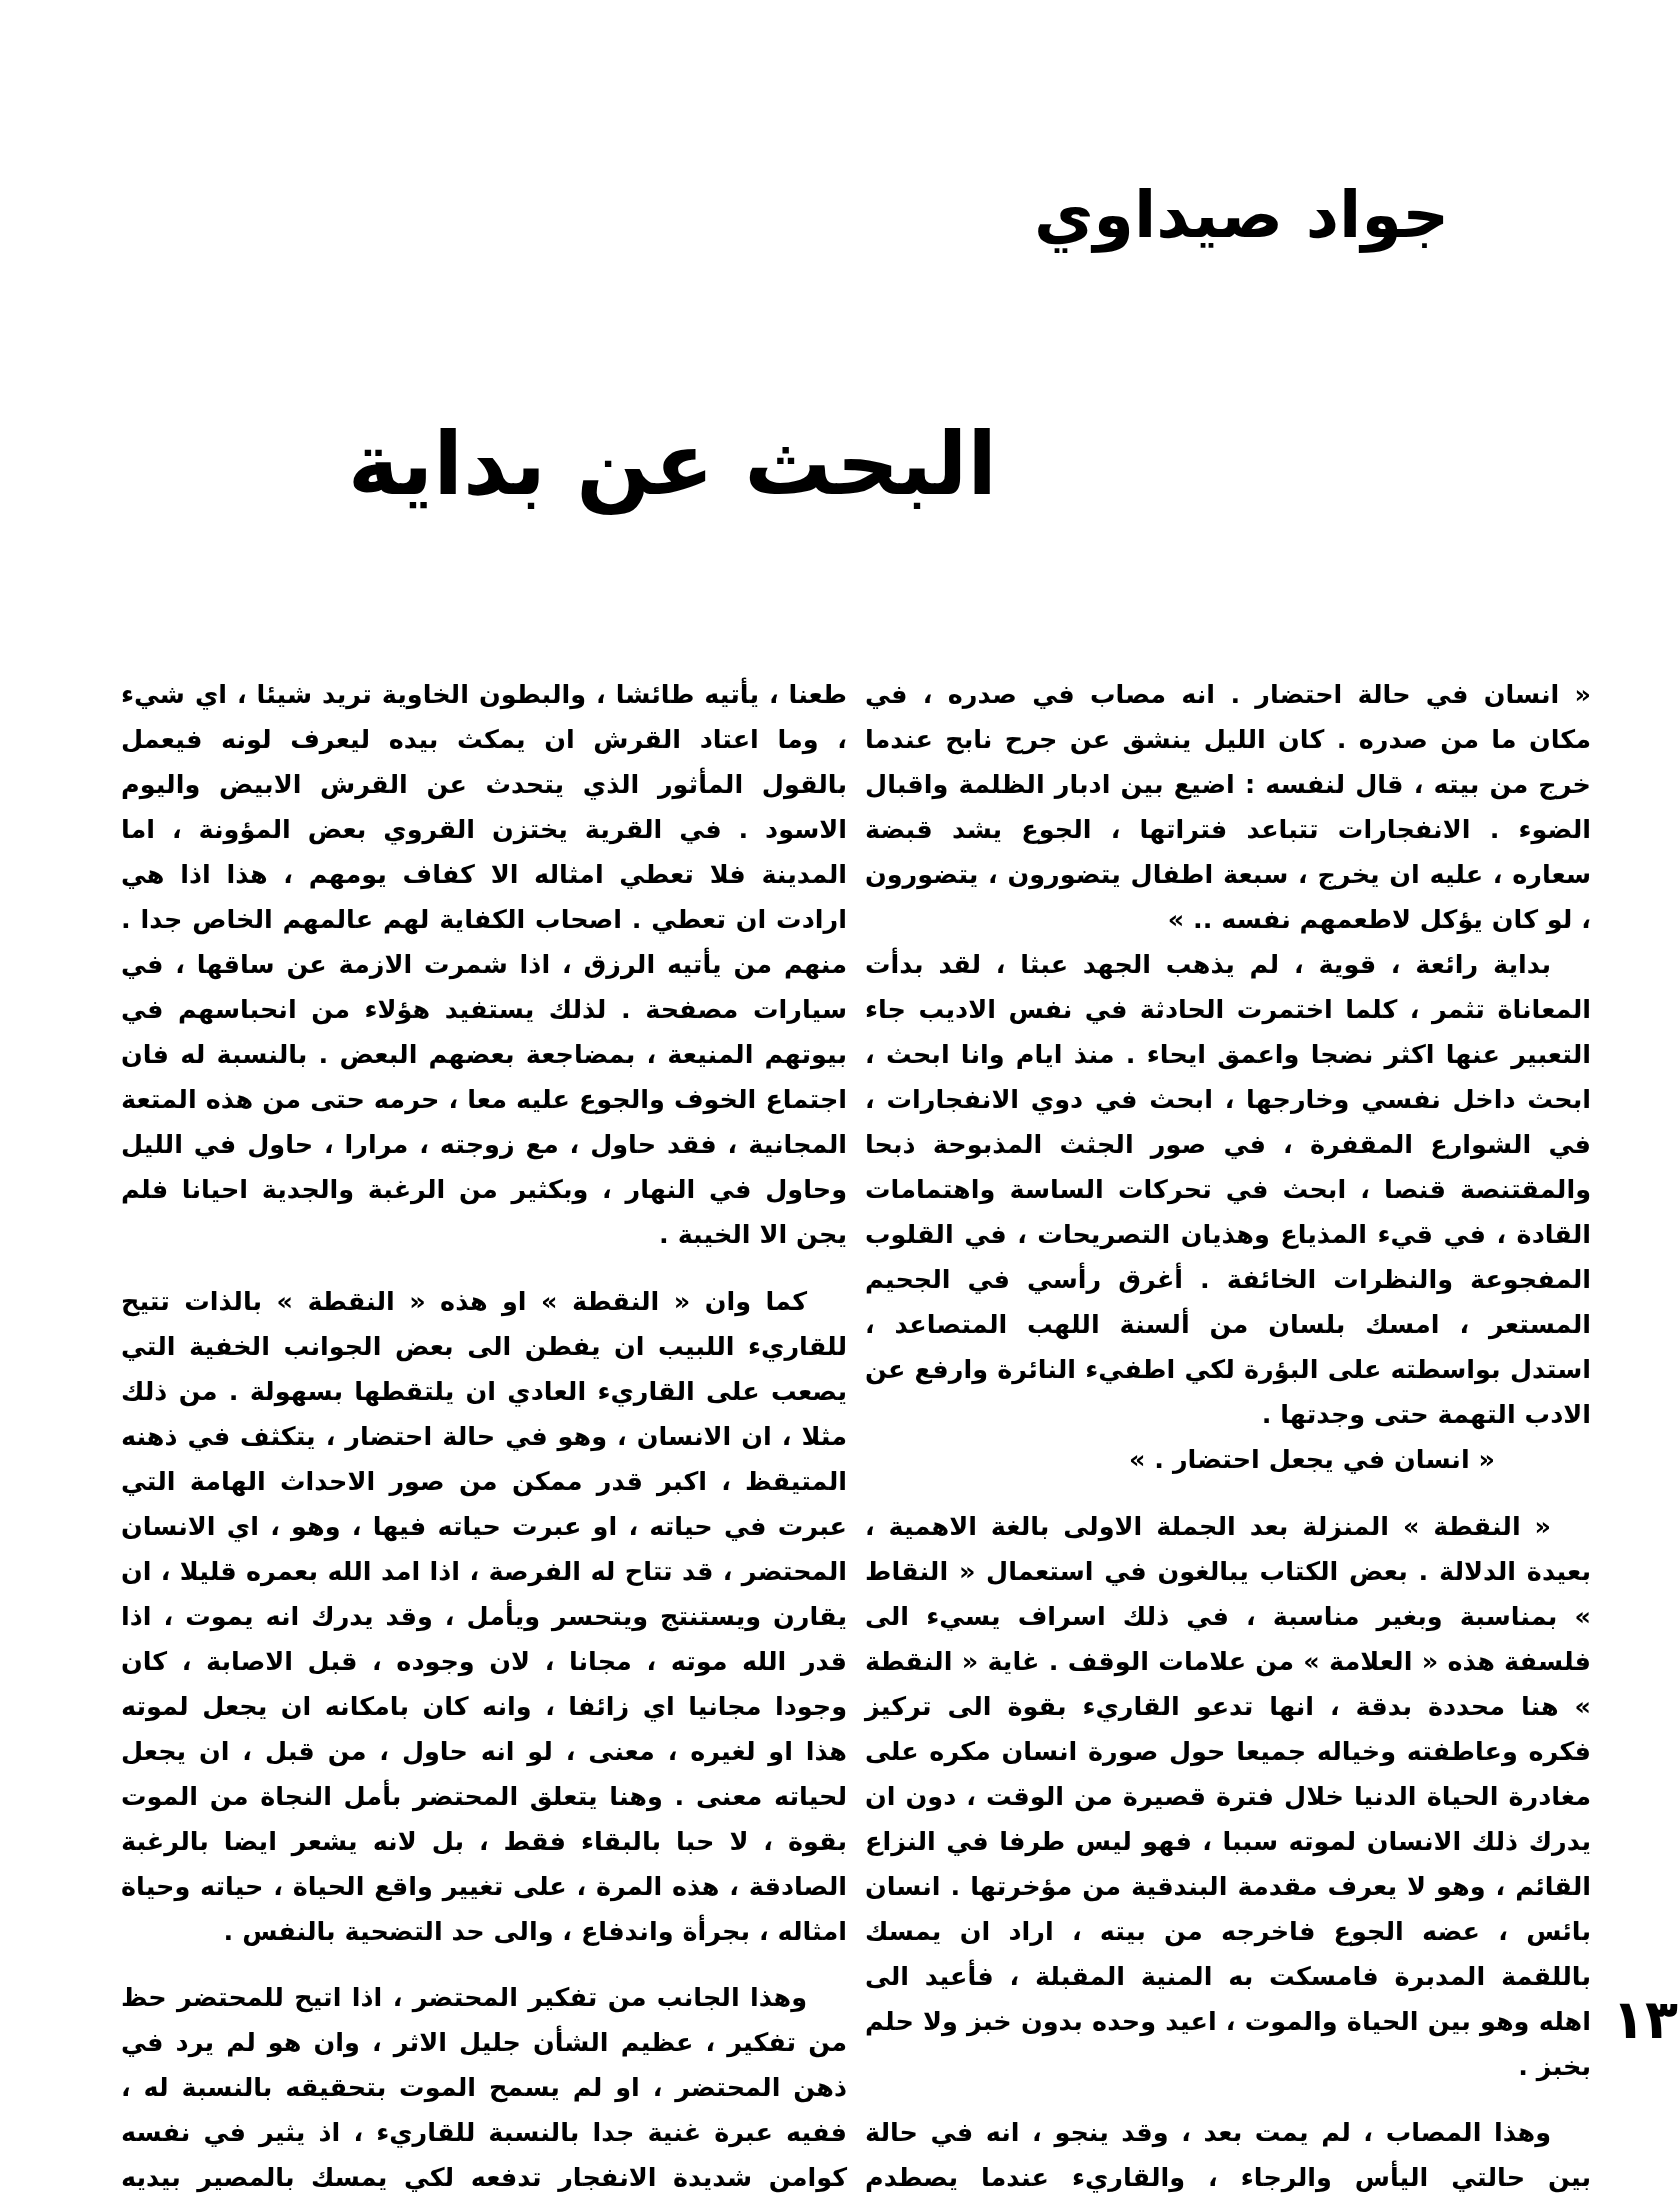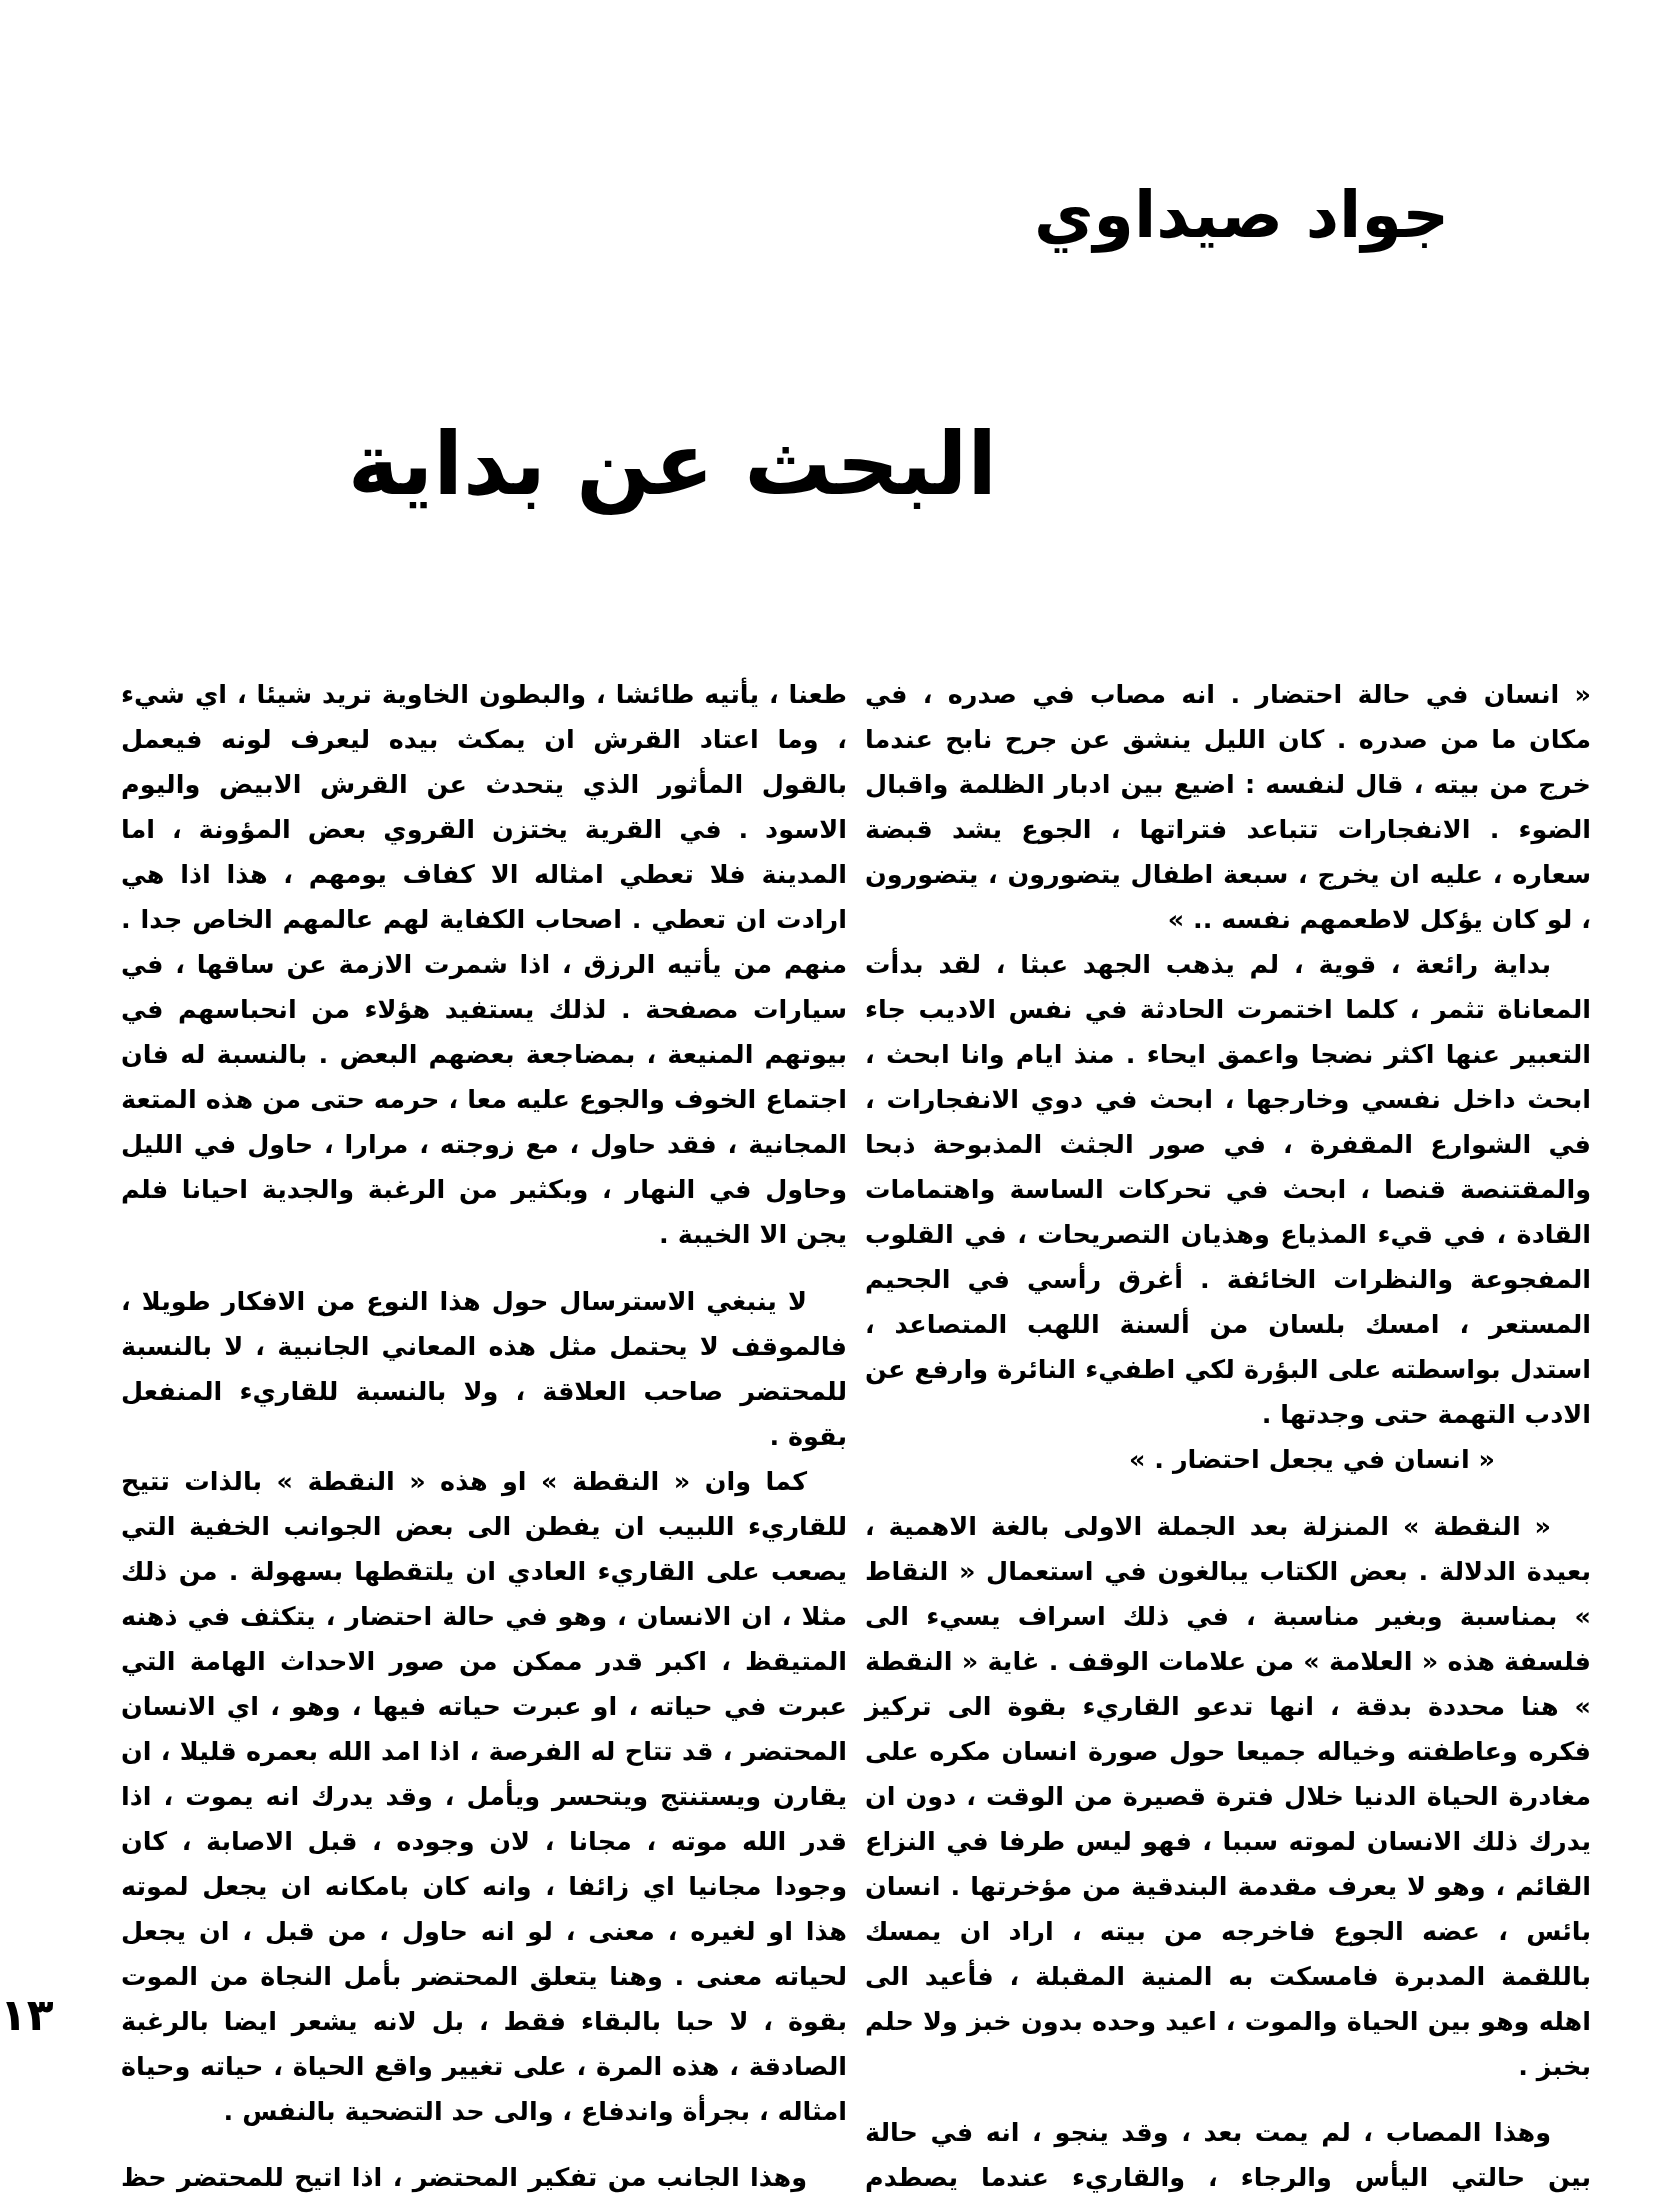--- a/index.html
+++ b/index.html
@@ -20,39 +20,38 @@
     direction: rtl; text-align: justify; text-align-last: right;
     font-size: 25.5px; font-weight: bold; line-height: 45px;
   }
   .col-right { right: 87px; }
   .col-left  { left: 121px; }
   .para { margin: 0 0 21.5px 0; }
   .para.indent { text-indent: 40px; }
   .para.tight { margin-bottom: 0; }
   .quote-close { text-align: center !important; text-align-last: center !important; padding-left: 168px; }
   .page-number {
-    position: absolute; top: 1993px; left: 0; width: 1678px; text-align: left;
-    font-size: 44px; font-weight: bold; line-height: 1;
+    position: absolute; top: 1993px; left: 0; width: 1678px; text-align: right;
+    font-size: 54px; font-weight: bold; line-height: 1;
   }
 </style>
 </head>
 <body>
 
 <div class="author">جواد صيداوي</div>
 <div class="title">البحث عن بداية</div>
 
 <div class="column col-right">
   <p class="para tight">« انسان في حالة احتضار . انه مصاب في صدره ، في مكان ما من صدره . كان الليل ينشق عن جرح نابح عندما خرج من بيته ، قال لنفسه : اضيع بين ادبار الظلمة واقبال الضوء . الانفجارات تتباعد فتراتها ، الجوع يشد قبضة سعاره ، عليه ان يخرج ، سبعة اطفال يتضورون ، يتضورون ، لو كان يؤكل لاطعمهم نفسه .. »</p>
   <p class="para tight indent">بداية رائعة ، قوية ، لم يذهب الجهد عبثا ، لقد بدأت المعاناة تثمر ، كلما اختمرت الحادثة في نفس الاديب جاء التعبير عنها اكثر نضجا واعمق ايحاء . منذ ايام وانا ابحث ، ابحث داخل نفسي وخارجها ، ابحث في دوي الانفجارات ، في الشوارع المقفرة ، في صور الجثث المذبوحة ذبحا والمقتنصة قنصا ، ابحث في تحركات الساسة واهتمامات القادة ، في قيء المذياع وهذيان التصريحات ، في القلوب المفجوعة والنظرات الخائفة . أغرق رأسي في الجحيم المستعر ، امسك بلسان من ألسنة اللهب المتصاعد ، استدل بواسطته على البؤرة لكي اطفيء النائرة وارفع عن الادب التهمة حتى وجدتها .</p>
   <p class="para quote-close">« انسان في يجعل احتضار . »</p>
   <p class="para indent">« النقطة » المنزلة بعد الجملة الاولى بالغة الاهمية ، بعيدة الدلالة . بعض الكتاب يبالغون في استعمال « النقاط » بمناسبة وبغير مناسبة ، في ذلك اسراف يسيء الى فلسفة هذه « العلامة » من علامات الوقف . غاية « النقطة » هنا محددة بدقة ، انها تدعو القاريء بقوة الى تركيز فكره وعاطفته وخياله جميعا حول صورة انسان مكره على مغادرة الحياة الدنيا خلال فترة قصيرة من الوقت ، دون ان يدرك ذلك الانسان لموته سببا ، فهو ليس طرفا في النزاع القائم ، وهو لا يعرف مقدمة البندقية من مؤخرتها . انسان بائس ، عضه الجوع فاخرجه من بيته ، اراد ان يمسك باللقمة المدبرة فامسكت به المنية المقبلة ، فأعيد الى اهله وهو بين الحياة والموت ، اعيد وحده بدون خبز ولا حلم بخبز .</p>
   <p class="para indent">وهذا المصاب ، لم يمت بعد ، وقد ينجو ، انه في حالة بين حالتي اليأس والرجاء ، والقاريء عندما يصطدم بالنقطة سيتوقف حتما ، يحاول ان يغوص في نفس المحتضر : الخطر الناتج عن الاصابة لم يقض على امله بالبقاء حيا ، انه يتنفس ، بصعوبة ، ولكنه يتنفس على كل حال ، وهذا امر هام جدا بالنسبة للحياة والموت ، وهو على قدر كاف من الوعي يساعده على تذكر ما حدث له ، عندما دفعته الحاجة الى مغادرة البيت في صباح هذا اليوم ، فقد طال انقطاعه عن العمل بدافع الخوف من الموت ، يأتيه قنصا ، يأتيه</p>
 </div>
 
 <div class="column col-left">
   <p class="para">طعنا ، يأتيه طائشا ، والبطون الخاوية تريد شيئا ، اي شيء ، وما اعتاد القرش ان يمكث بيده ليعرف لونه فيعمل بالقول المأثور الذي يتحدث عن القرش الابيض واليوم الاسود . في القرية يختزن القروي بعض المؤونة ، اما المدينة فلا تعطي امثاله الا كفاف يومهم ، هذا اذا هي ارادت ان تعطي . اصحاب الكفاية لهم عالمهم الخاص جدا . منهم من يأتيه الرزق ، اذا شمرت الازمة عن ساقها ، في سيارات مصفحة . لذلك يستفيد هؤلاء من انحباسهم في بيوتهم المنيعة ، بمضاجعة بعضهم البعض . بالنسبة له فان اجتماع الخوف والجوع عليه معا ، حرمه حتى من هذه المتعة المجانية ، فقد حاول ، مع زوجته ، مرارا ، حاول في الليل وحاول في النهار ، وبكثير من الرغبة والجدية احيانا فلم يجن الا الخيبة .</p>
-  <p class="para tight indent">لا ينبغي الاسترسال حول هذا النوع من الافكار طويلا ، فالموقف لا يحتمل مثل هذه المعاني الجانبية ، لا بالنسبة للمحتضر صاحب العلاقة ، ولا بالنسبة للقاريء المنفعل بقوة .</p>
   <p class="para indent">كما وان « النقطة » او هذه « النقطة » بالذات تتيح للقاريء اللبيب ان يفطن الى بعض الجوانب الخفية التي يصعب على القاريء العادي ان يلتقطها بسهولة . من ذلك مثلا ، ان الانسان ، وهو في حالة احتضار ، يتكثف في ذهنه المتيقظ ، اكبر قدر ممكن من صور الاحداث الهامة التي عبرت في حياته ، او عبرت حياته فيها ، وهو ، اي الانسان المحتضر ، قد تتاح له الفرصة ، اذا امد الله بعمره قليلا ، ان يقارن ويستنتج ويتحسر ويأمل ، وقد يدرك انه يموت ، اذا قدر الله موته ، مجانا ، لان وجوده ، قبل الاصابة ، كان وجودا مجانيا اي زائفا ، وانه كان بامكانه ان يجعل لموته هذا او لغيره ، معنى ، لو انه حاول ، من قبل ، ان يجعل لحياته معنى . وهنا يتعلق المحتضر بأمل النجاة من الموت بقوة ، لا حبا بالبقاء فقط ، بل لانه يشعر ايضا بالرغبة الصادقة ، هذه المرة ، على تغيير واقع الحياة ، حياته وحياة امثاله ، بجرأة واندفاع ، والى حد التضحية بالنفس .</p>
   <p class="para indent">وهذا الجانب من تفكير المحتضر ، اذا اتيح للمحتضر حظ من تفكير ، عظيم الشأن جليل الاثر ، وان هو لم يرد في ذهن المحتضر ، او لم يسمح الموت بتحقيقه بالنسبة له ، ففيه عبرة غنية جدا بالنسبة للقاريء ، اذ يثير في نفسه كوامن شديدة الانفجار تدفعه لكي يمسك بالمصير بيديه مزلزلا جبال الكبت والظلم والحرمان ويفرض التغيير فرضا . ويستحسن هنا ، تقيدا بواقعية الادب ، ان</p>
 </div>
 
 <div class="page-number">١٣</div>
 
 
 </body></html>

